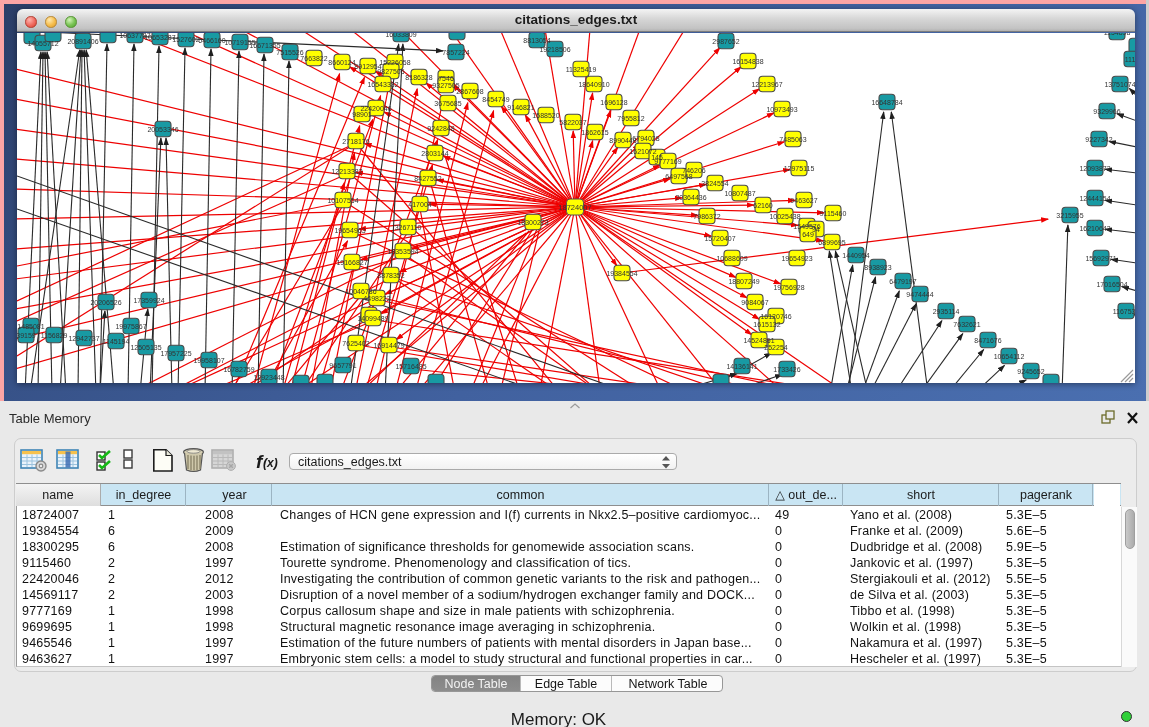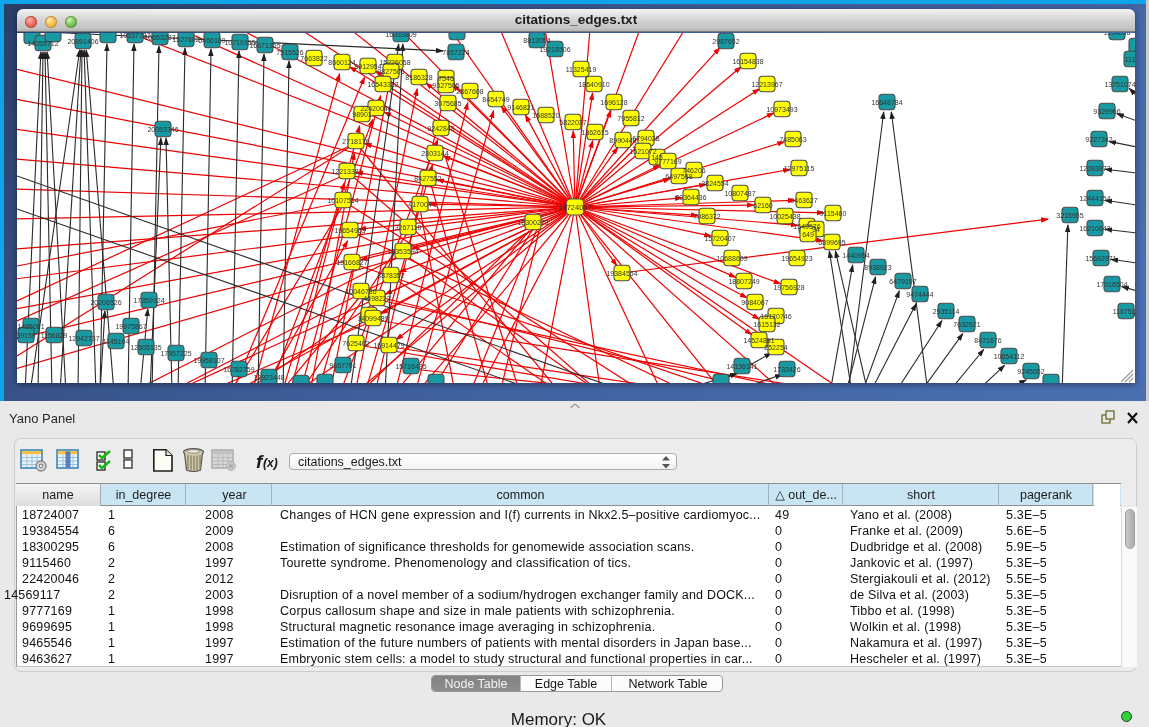--- a/index.html
+++ b/index.html
@@ -1,16 +1,16 @@
 <!DOCTYPE html>
 <html><head><meta charset="utf-8">
 <style>
 *{margin:0;padding:0;box-sizing:border-box}
 html,body{width:1149px;height:727px;overflow:hidden;font-family:"Liberation Sans",sans-serif}
-#stage{position:relative;width:1149px;height:727px;background:#0ea5e9}
+#stage{position:relative;width:1149px;height:727px;background:#fca5a5}
 #desktop{position:absolute;left:4px;top:4px;width:1142px;height:397px;
  background:linear-gradient(135deg,#2b3e68 0%,#375288 25%,#41619f 55%,#4a6fb0 100%)}
 #rightstrip-top{position:absolute;left:1146px;top:0;width:3px;height:401px;background:#cdcdcd}
 #rightstrip-bot{position:absolute;left:1146px;top:401px;width:3px;height:326px;background:#8f8f8f}
 #win{position:absolute;left:13px;top:5px;width:1118px;height:374px;border-radius:6px 6px 0 0;
  box-shadow:0 1px 6px rgba(0,0,0,.45)}
 #titlebar{position:absolute;left:0;top:0;width:1118px;height:23px;border-radius:6px 6px 0 0;
  background:linear-gradient(#f4f4f4,#d6d6d6 45%,#c3c3c3 88%,#b2b2b2);border-bottom:1px solid #7d7d7d}
 #titlebar .t{position:absolute;left:0;right:0;top:3px;text-align:center;font-size:13.5px;font-weight:bold;color:#1c1c1c}
 .light{position:absolute;top:7px;width:11.5px;height:11.5px;border-radius:50%}
@@ -509,21 +509,21 @@
 <text x="759.0" y="341.5">14524861</text>
 <text x="776.0" y="348.5">252254</text>
 <text x="575" y="209" style="font-size:7.5px">18724007</text>
 <path d="M1121,381 L1133,369 M1125,381 L1133,373 M1129,381 L1133,377" stroke="#9a9a9a" stroke-width="1.2" fill="none"></path>
 </svg></div>
   </div>
  </div>
  <div id="rightstrip-top"></div>
     <div id="rightstrip-bot"></div>
  <div id="tp">
-  <div class="title">Yano Panel</div>
+  <div class="title">Table Memory</div>
   <svg style="position:absolute;left:1100px;top:9px" width="42" height="18">
     <rect x="2" y="5" width="8" height="8" fill="none" stroke="#6b6b2a" stroke-width="1.3"></rect>
     <rect x="6" y="1" width="8" height="8" fill="#e9e9e9" stroke="#6b6b2a" stroke-width="1.3"></rect>
     <path d="M28,3 L37,13 M37,3 L28,13" stroke="#111" stroke-width="2.2"></path>
   </svg>
   <svg style="position:absolute;left:569px;top:2px" width="12" height="6">
         <path d="M1.5,5 L6,1 L10.5,5" fill="none" stroke="#9a9a9a" stroke-width="1.2"></path>
       </svg>
   <div id="card"></div>
  </div>
@@ -629,26 +629,27 @@
       <span style="left:205px">1997</span>
       <span style="left:280px">Tourette syndrome. Phenomenology and classification of tics.</span>
       <span style="left:775px">0</span>
       <span style="left:850px">Jankovic et al. (1997)</span>
       <span style="left:1006px">5.3E–5</span>
     </div>
 <div class="tr" style="top:571px">
       <span style="left:22px">22420046</span>
       <span style="left:108px">2</span>
       <span style="left:205px">2012</span>
+      <span style="left:280px">Investigating the contribution of common genetic variants to the risk and pathogen...</span>
       <span style="left:775px">0</span>
       <span style="left:850px">Stergiakouli et al. (2012)</span>
       <span style="left:1006px">5.5E–5</span>
     </div>
 <div class="tr" style="top:587px">
-      <span style="left:4px">14569117</span>
+      <span style="left:22px">14569117</span>
       <span style="left:108px">2</span>
       <span style="left:205px">2003</span>
       <span style="left:280px">Disruption of a novel member of a sodium/hydrogen exchanger family and DOCK...</span>
       <span style="left:775px">0</span>
       <span style="left:850px">de Silva et al. (2003)</span>
       <span style="left:1006px">5.3E–5</span>
     </div>
 <div class="tr" style="top:603px">
       <span style="left:22px">9777169</span>
       <span style="left:108px">1</span>

